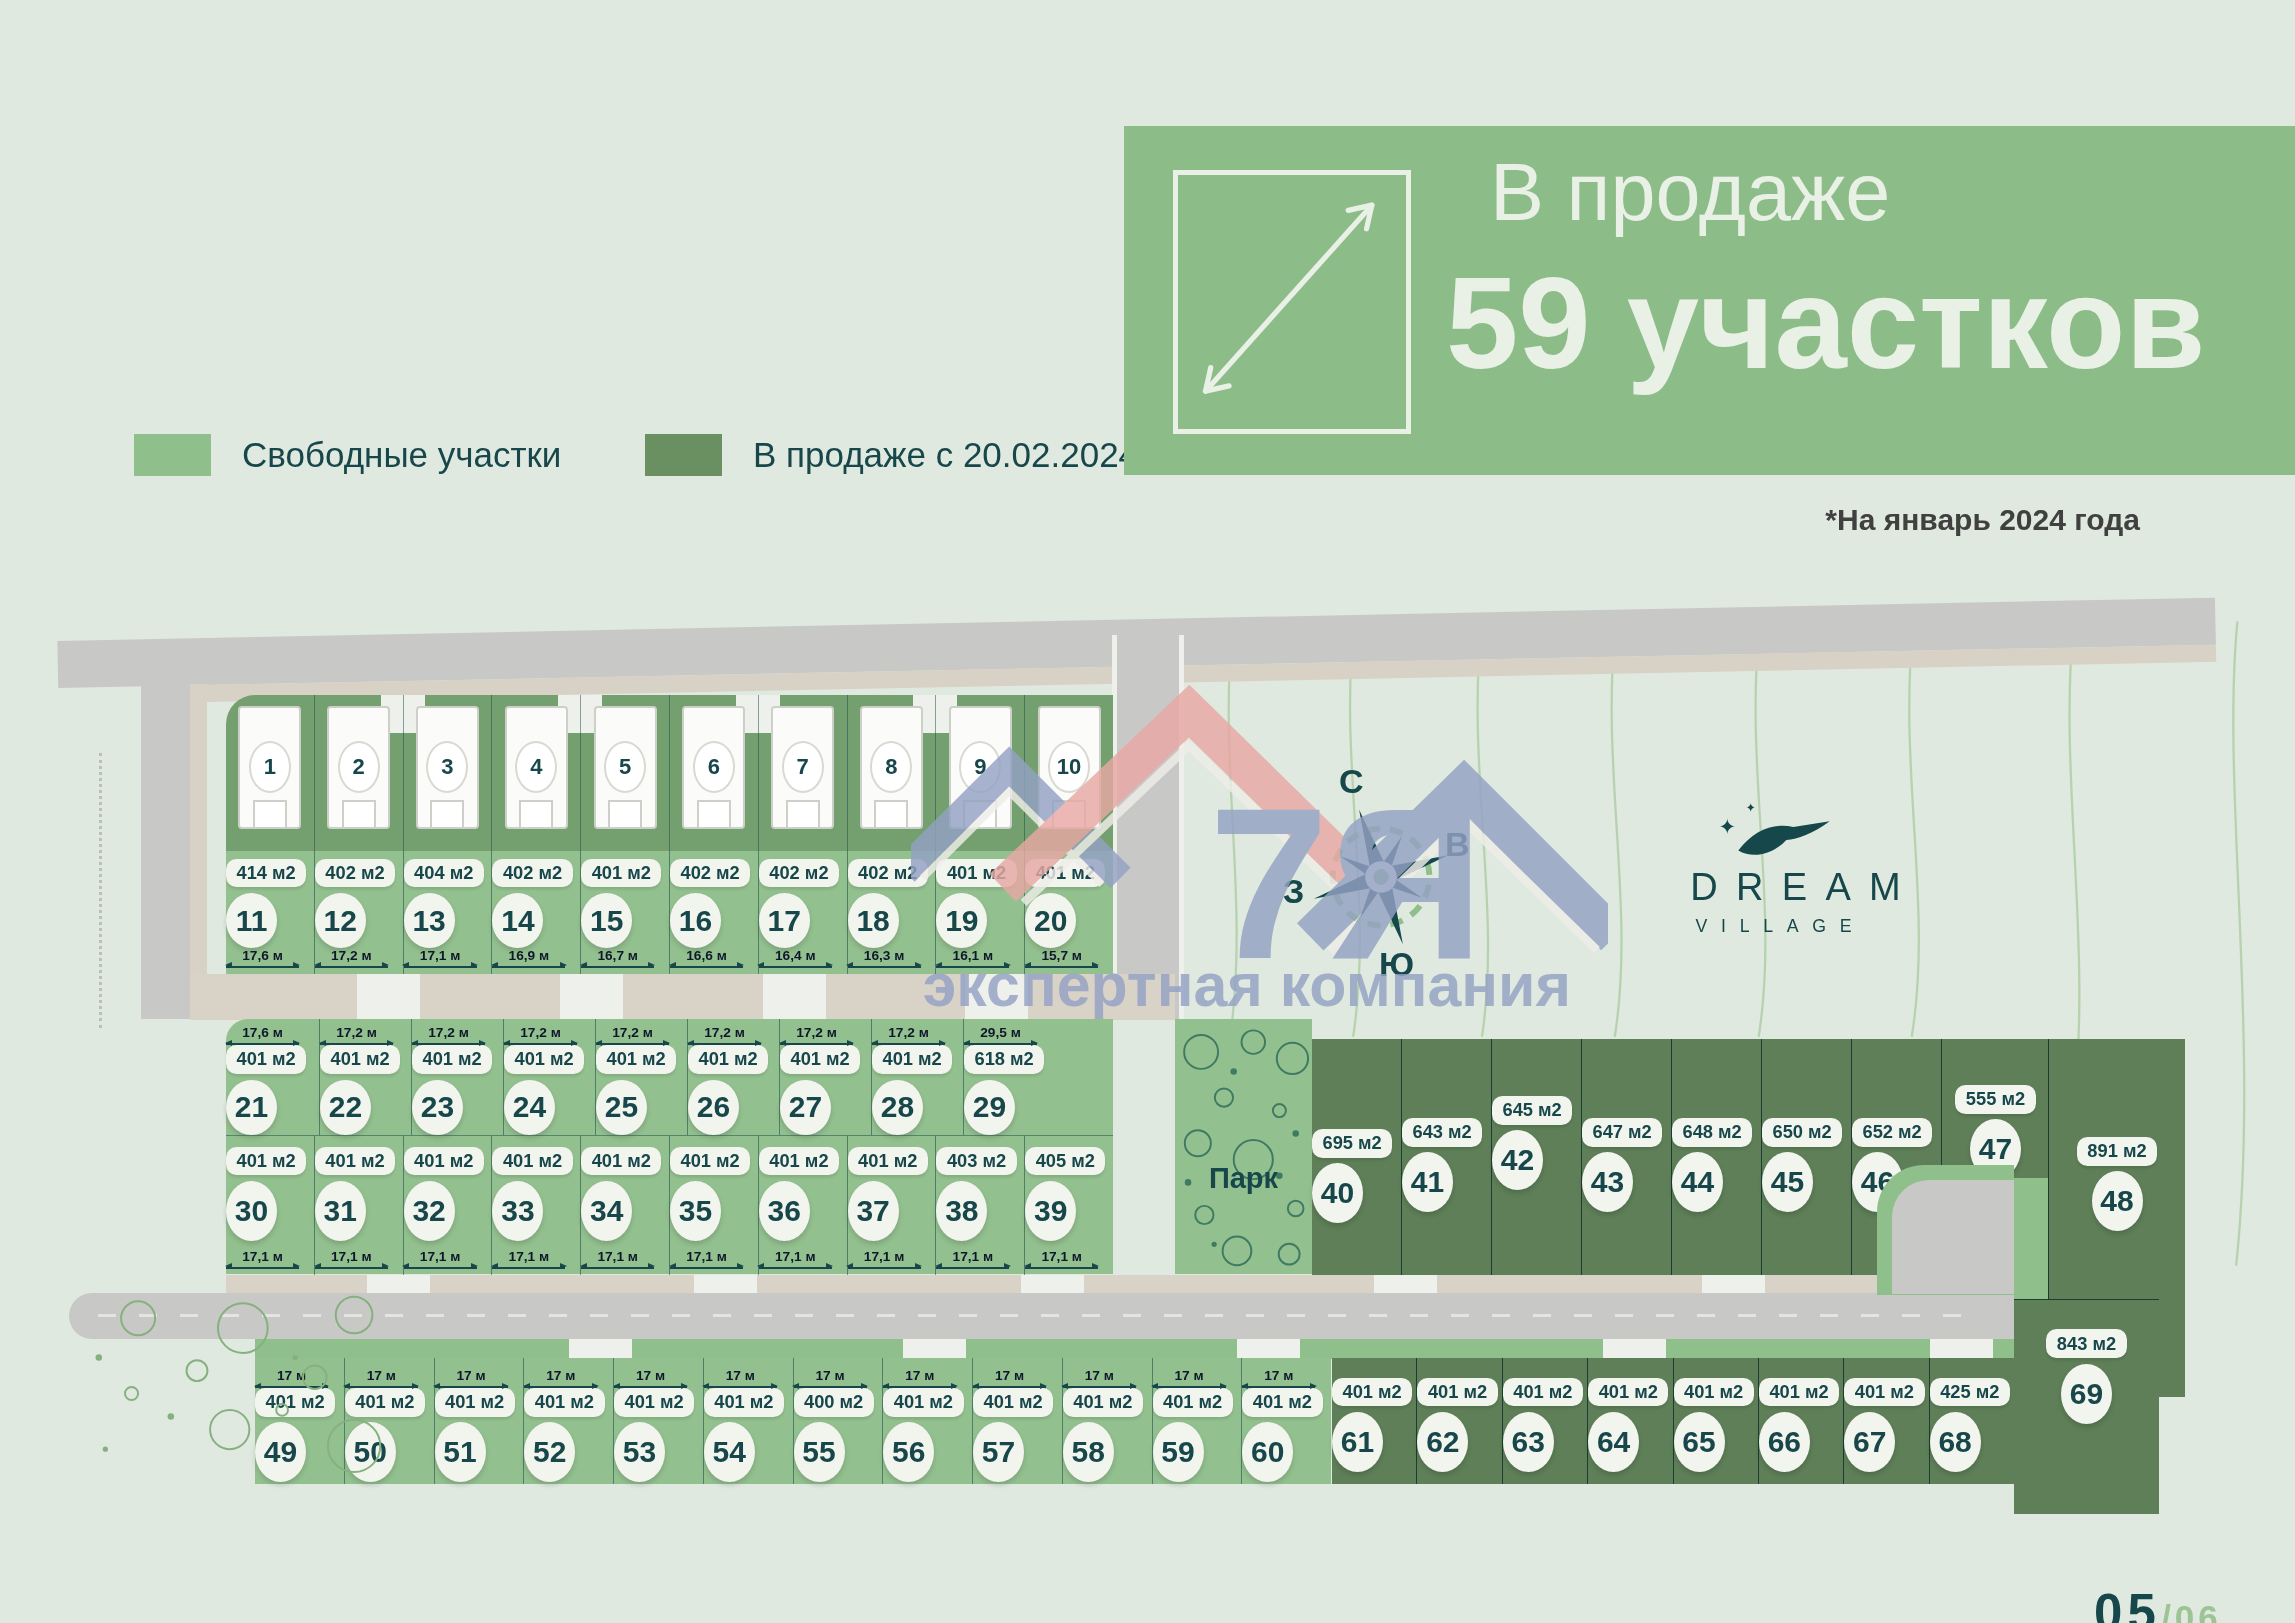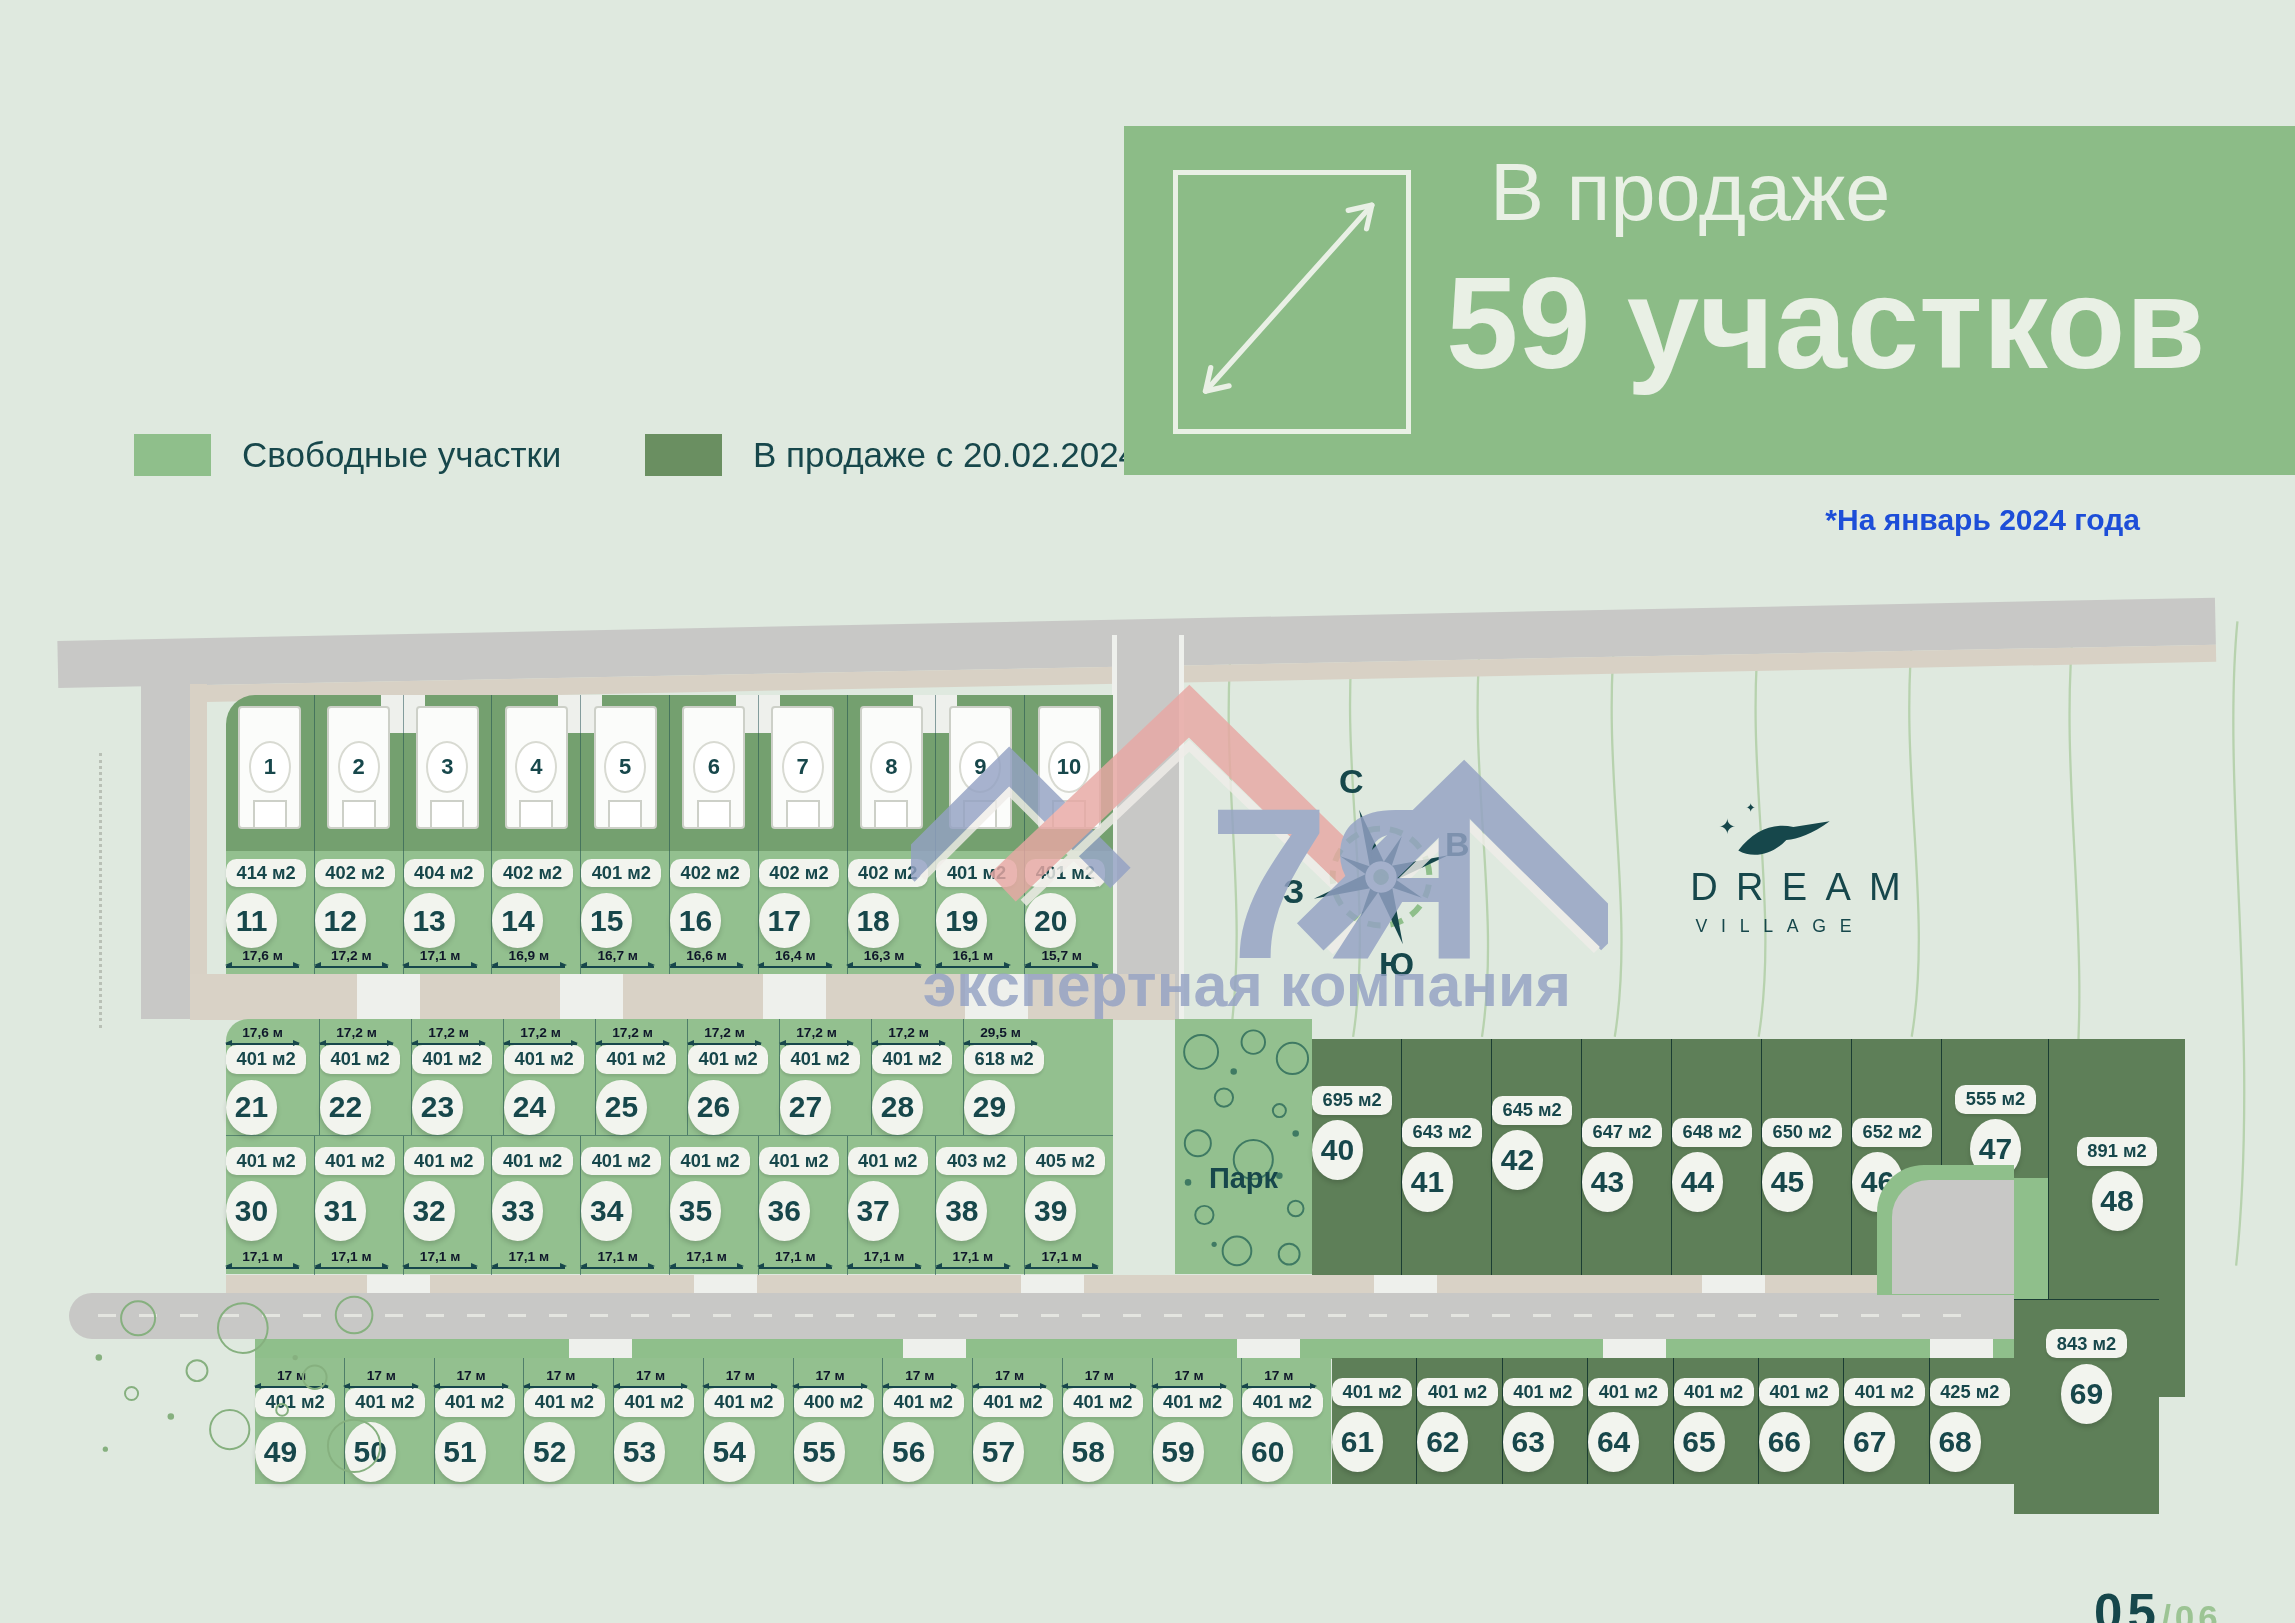--- a/index.html
+++ b/index.html
@@ -15,21 +15,21 @@
   .swatch{width:77px;height:42px;display:inline-block;}
   .legend-label{font-size:35px;color:#17474b;}
 
   #banner{position:absolute;left:1124px;top:126px;width:1172px;height:349px;background:#8cbc87;}
   #banner-square{position:absolute;left:49px;top:44px;width:228px;height:254px;border:5.2px solid #e9f0e5;}
   #banner-square svg{position:absolute;left:0;top:0;}
   #banner-text{position:absolute;left:322px;top:19.6px;color:#e9f0e5;}
   .b1{font-size:81px;margin-left:44px;}
   .b2{font-size:130px;font-weight:700;margin-top:9.2px;white-space:nowrap;}
   #note{position:absolute;left:1806px;top:503px;width:334px;text-align:right;
-    font-size:30px;font-weight:700;color:#1d4ed8;}
+    font-size:30px;font-weight:700;color:#404040;}
 
   
   #top-road{position:absolute;left:58px;top:641px;width:2158px;height:64px;
     transform:rotate(-1.15deg);transform-origin:left center;}
   #top-road .asphalt{height:47px;background:#c8c8c6;}
   #top-road .walk{height:17px;background:#d8d1c5;margin-left:98px;}
   #left-road{position:absolute;left:141px;top:684px;width:50px;height:335px;background:#c8c8c6;}
   #left-walk{position:absolute;left:190px;top:684px;width:17px;height:335px;background:#d8d1c5;}
   #boundary-dots{position:absolute;left:99px;top:753px;height:275px;width:0;
     border-left:3.3px dotted #b9c0b6;}
@@ -531,21 +531,21 @@
           <circle cx="185" cy="175" r="5"></circle>
           <circle cx="20" cy="250" r="5"></circle>
         <circle cx="160" cy="240" r="5"></circle>
           <circle cx="60" cy="345" r="4"></circle>
       </g>
     </svg>
     <div id="park-label">Парк</div>
   </div>
 
   <div id="row-right" class="cellrow dark">
-      <div class="cell" style="padding-top: 47px;">
+      <div class="cell" style="padding-top: 90px;">
         <div class="badge">695 м2</div>
         <div class="oval">40</div>
       </div>
       <div class="cell" style="padding-top: 79px;">
         <div class="badge">643 м2</div>
         <div class="oval">41</div>
       </div>
       <div class="cell" style="padding-top: 57px;">
         <div class="badge">645 м2</div>
         <div class="oval">42</div>

